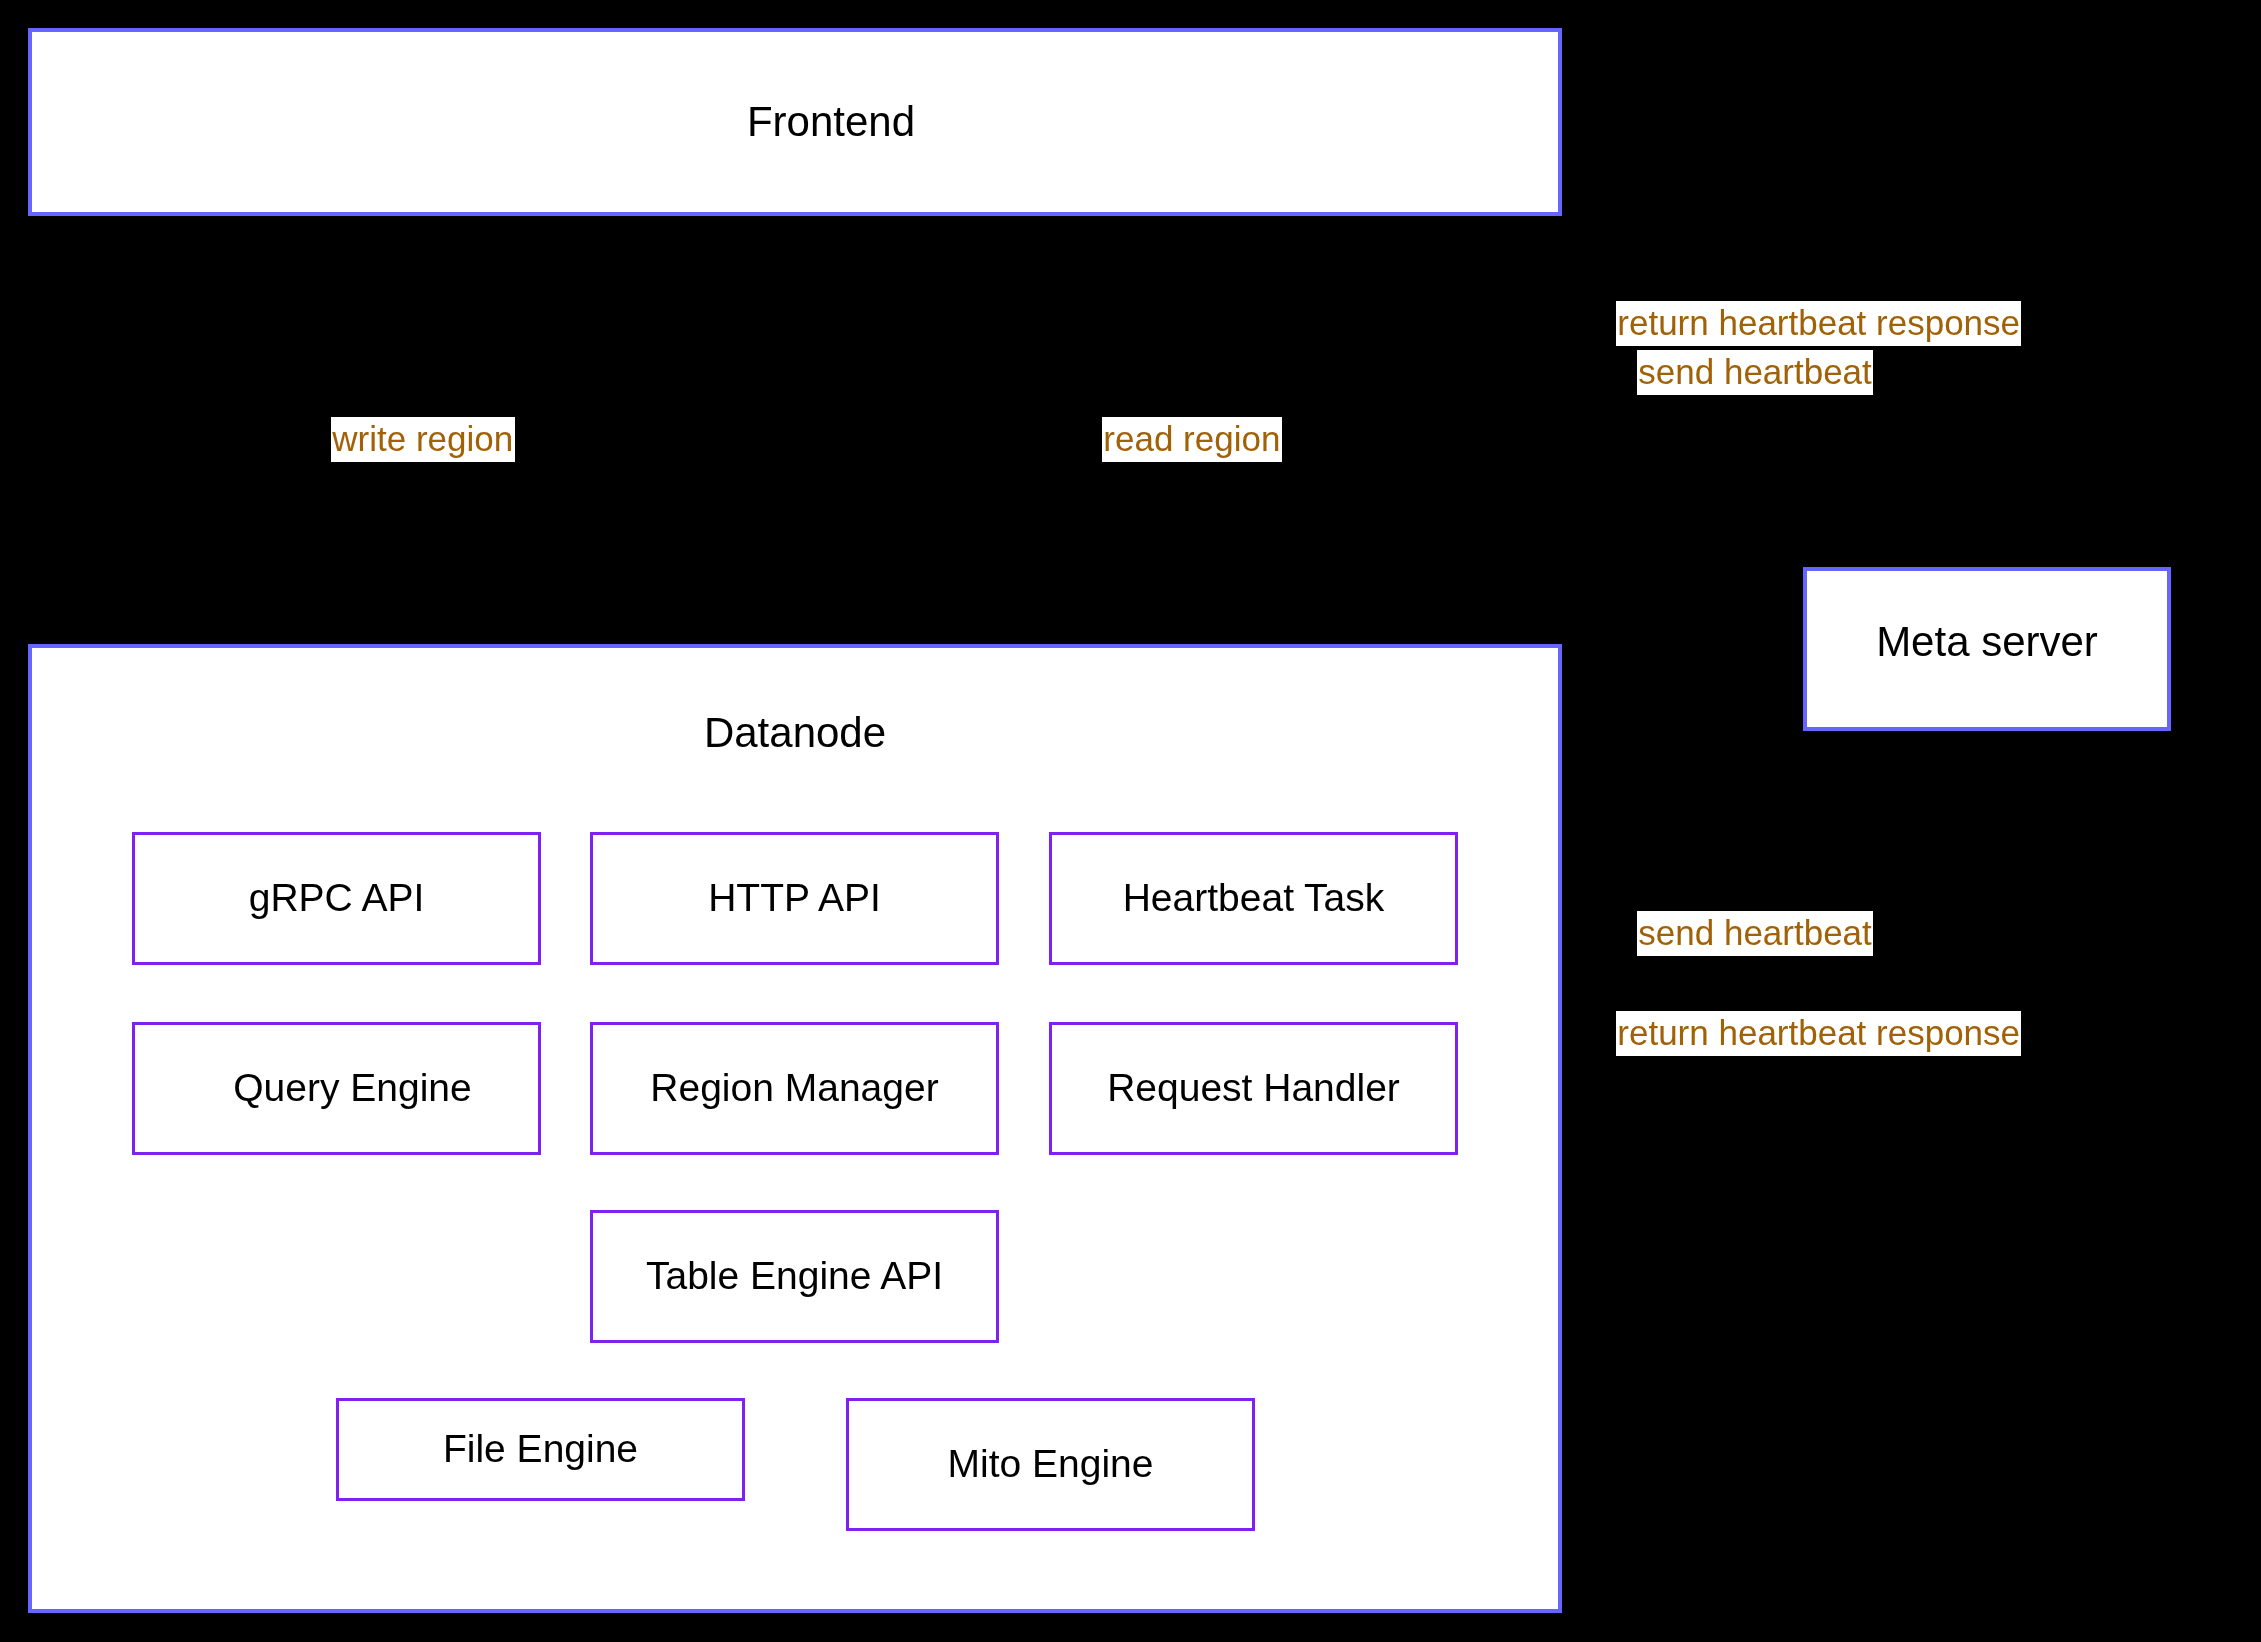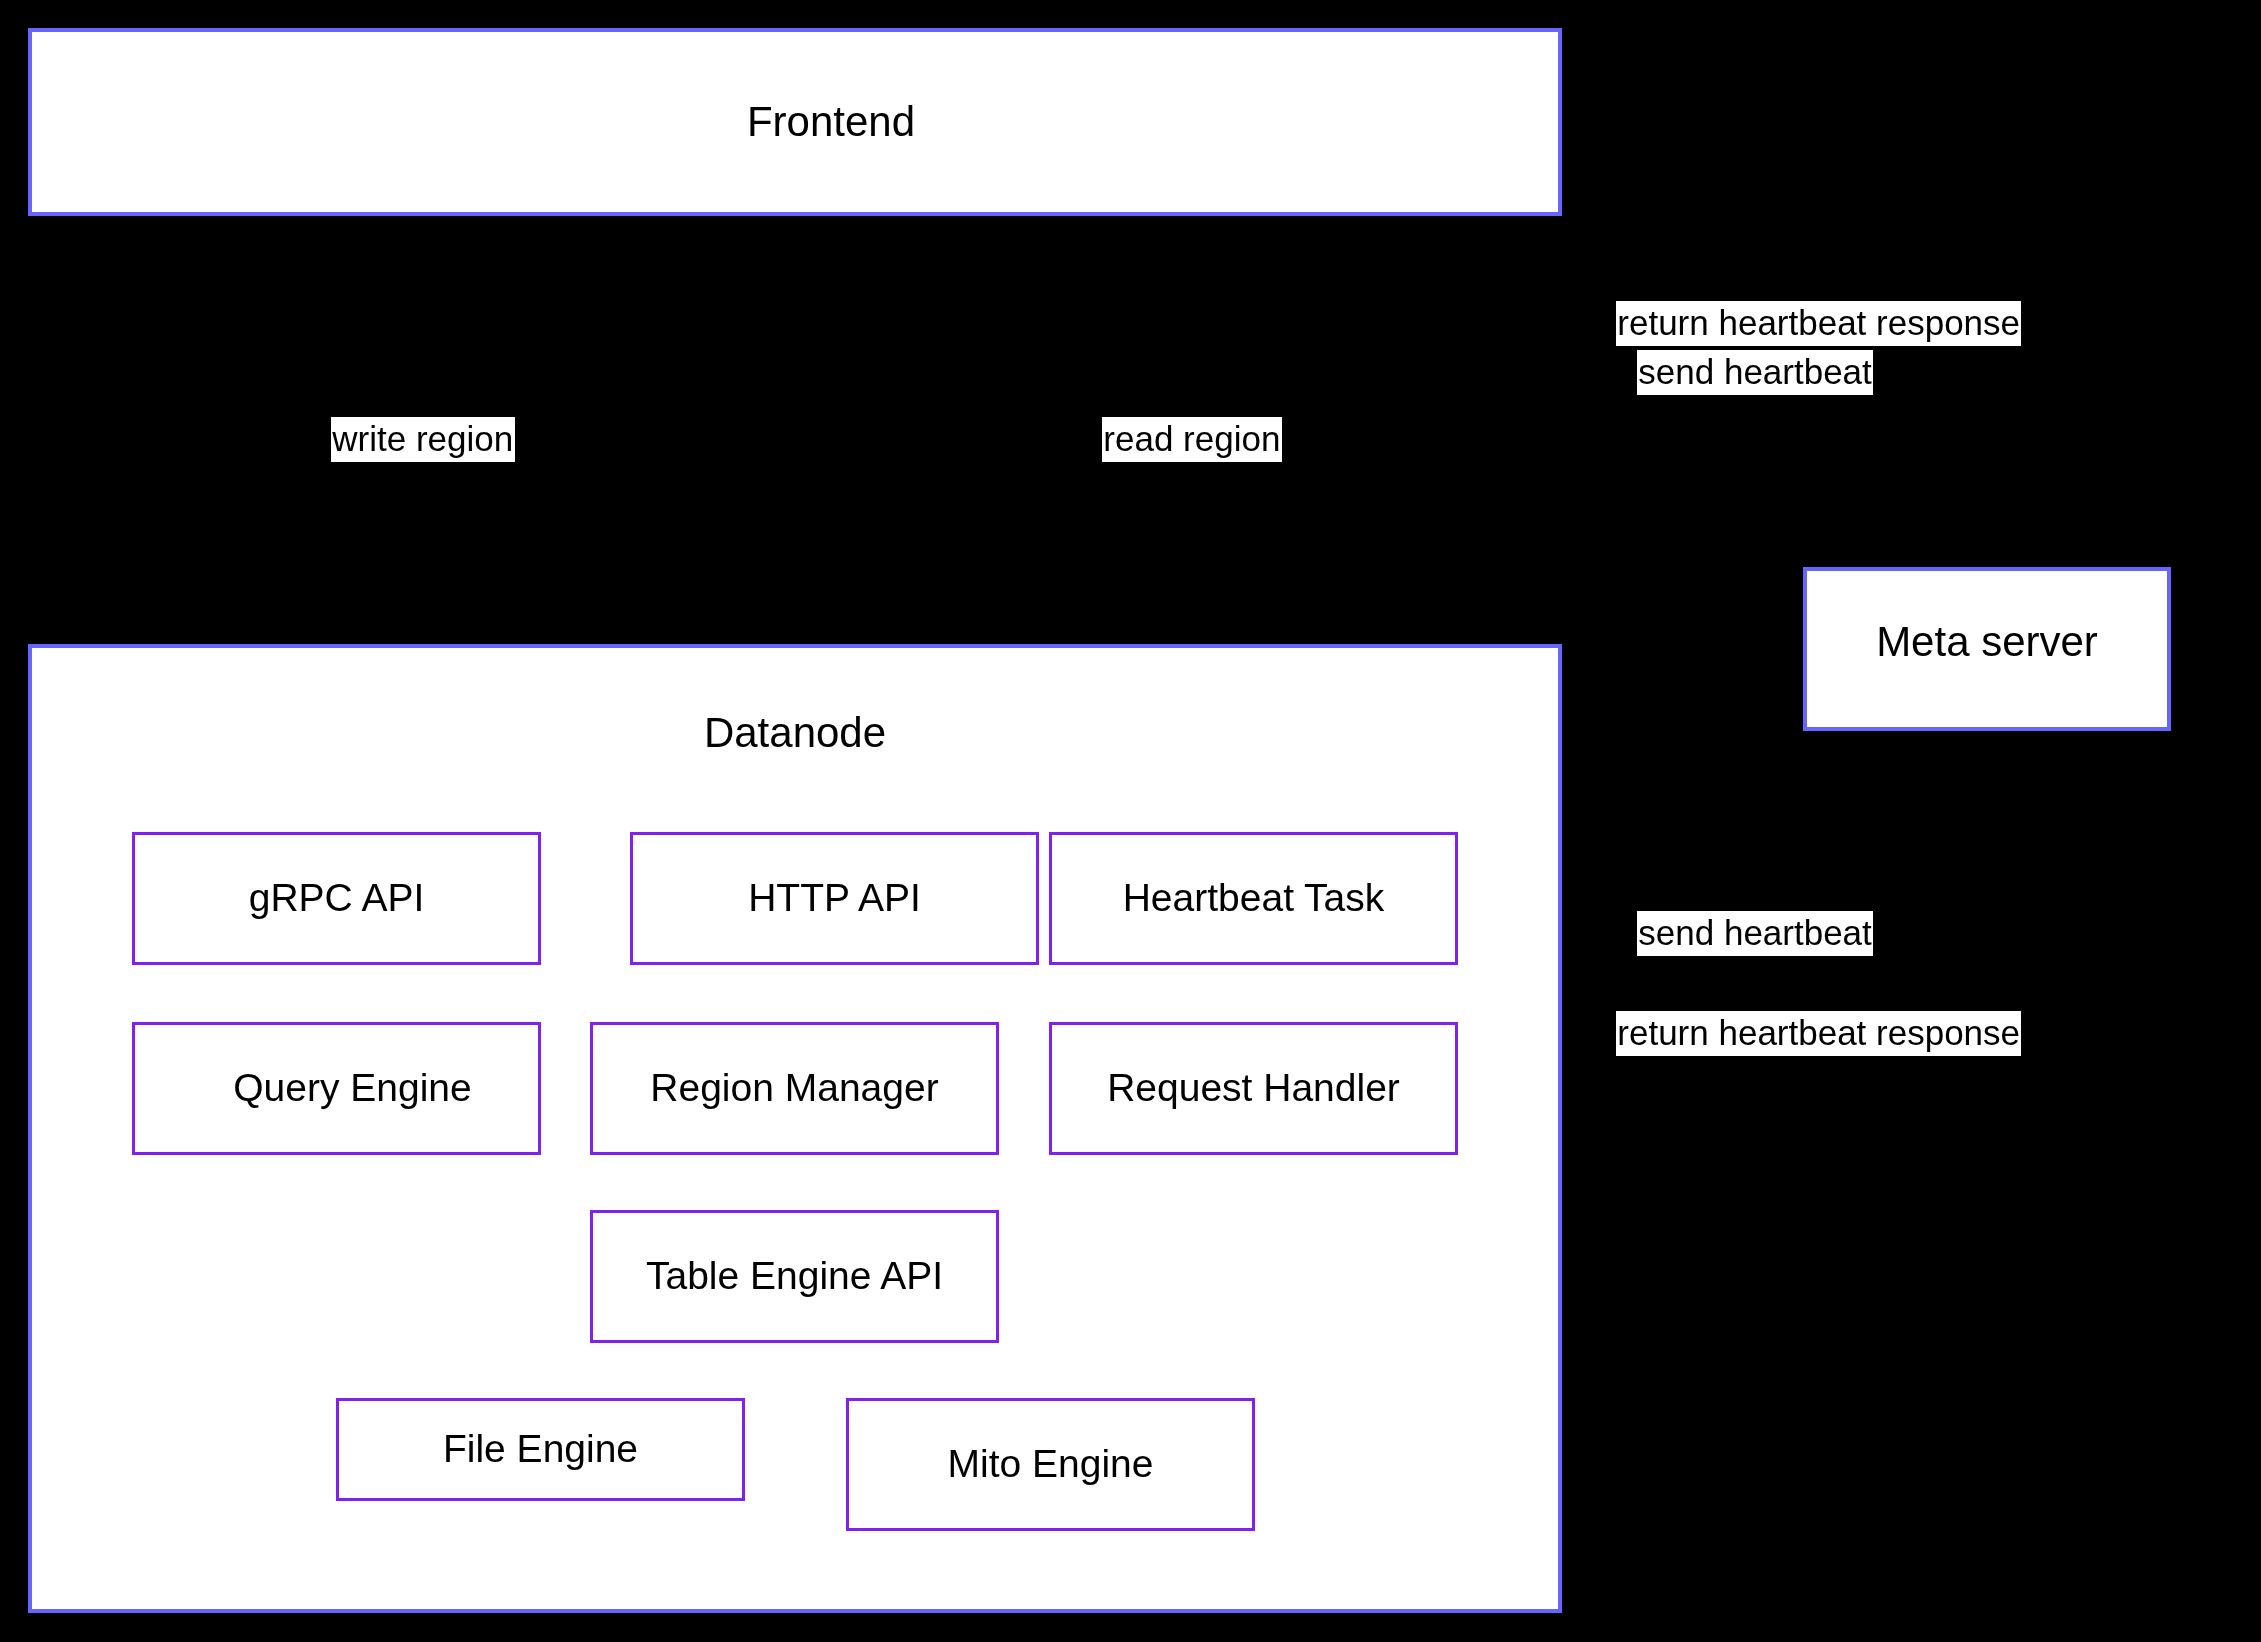--- a/index.html
+++ b/index.html
@@ -62,21 +62,21 @@
     font-size: 39px;
     line-height: 1.1;
     white-space: nowrap;
     text-align: center;
   }
 
   
   .edge-label {
     position: absolute;
     background: #ffffff;
-    color: #000000;
+    color: #a16207;
     font-size: 35px;
     line-height: 1.18;
     white-space: nowrap;
     padding: 1.3px 1.3px 2.7px 1.3px;
     box-sizing: border-box;
   }
 </style>
 </head>
 <body>
 
@@ -111,21 +111,21 @@
   </div>
 
   <div class="container-box" style="left:28px; top:644px; width:1534px; height:969px;">
     <div class="container-title" style="top:62px;">Datanode</div>
   </div>
 
   <div class="component-box" style="left:132px; top:832px; width:409px; height:133px;">
     <span class="component-label">gRPC API</span>
   </div>
 
-  <div class="component-box" style="left:590px; top:832px; width:409px; height:133px;margin-left:40px;">
+  <div class="component-box" style="left:590px; top:832px; width:409px; height:133px;">
     <span class="component-label">HTTP API</span>
   </div>
 
   <div class="component-box" style="left:1049px; top:832px; width:409px; height:133px;">
     <span class="component-label">Heartbeat Task</span>
   </div>
 
   <div class="component-box" style="left:132px; top:1022px; width:409px; height:133px;padding-left:32px;">
     <span class="component-label">Query Engine</span>
   </div>

